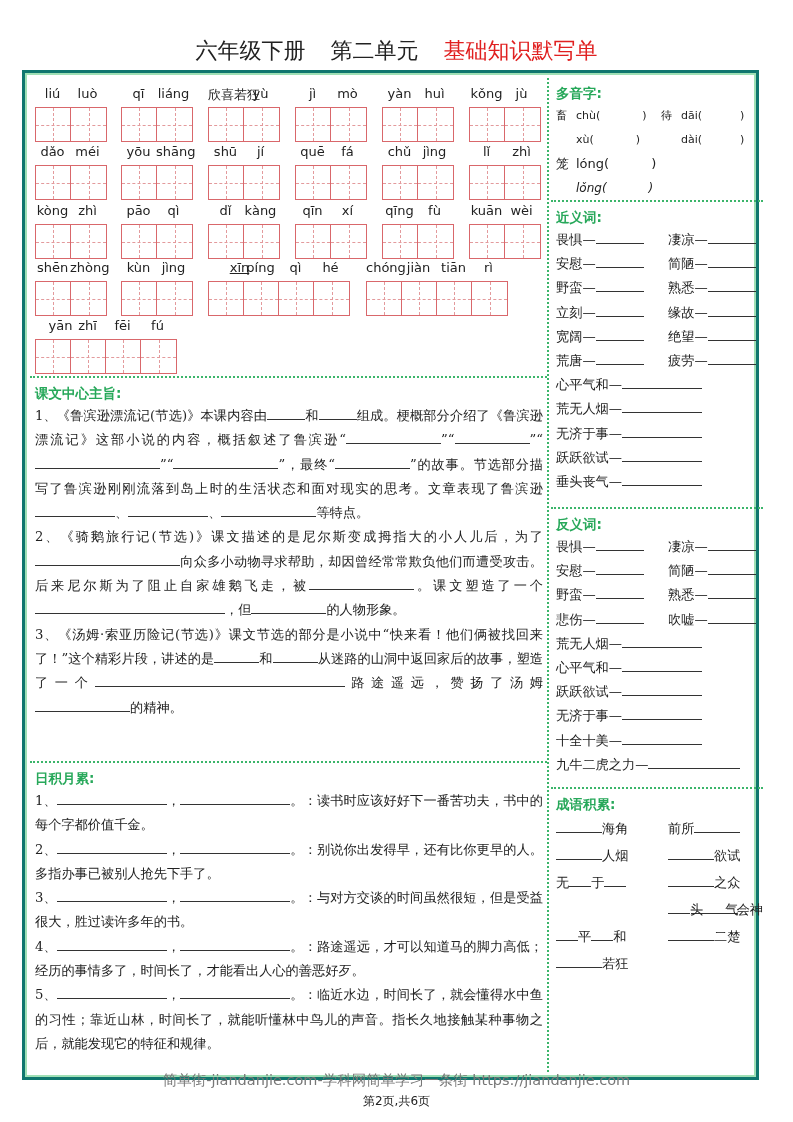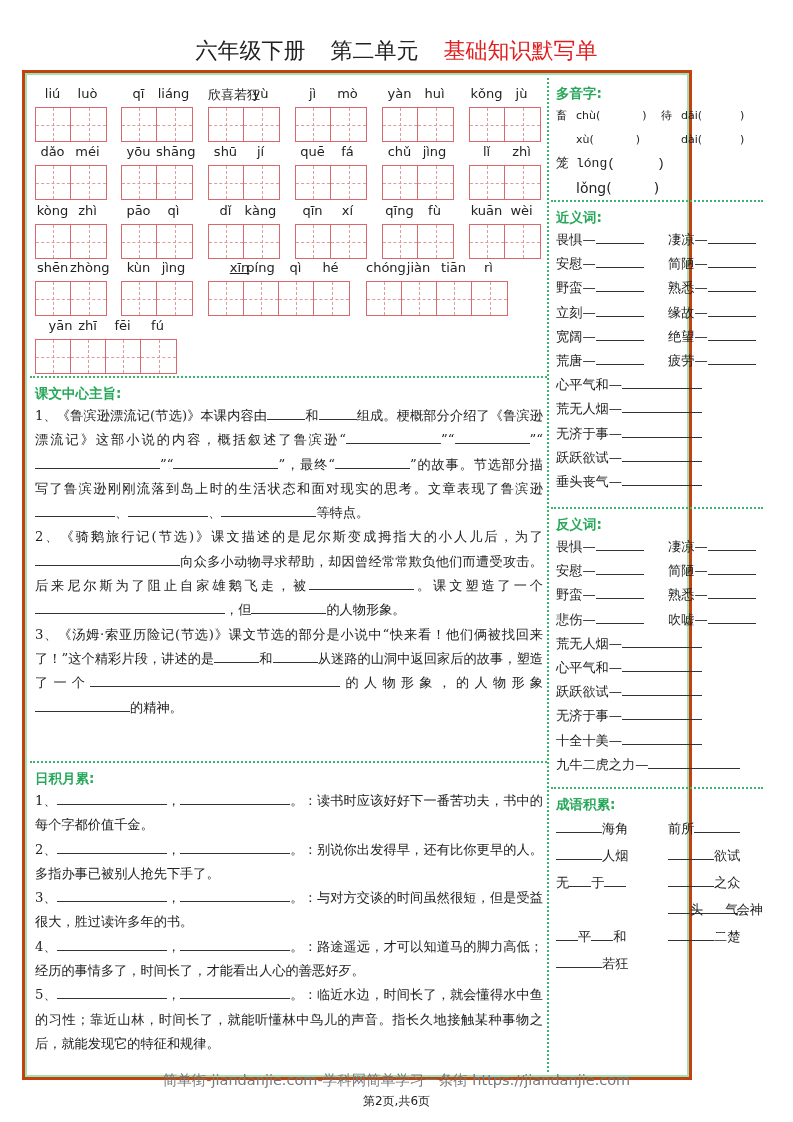--- a/index.html
+++ b/index.html
@@ -2,22 +2,22 @@
 <html><head>
 <meta charset="utf-8">
 <style>
   * { box-sizing: border-box; margin: 0; padding: 0; }
   body { width: 793px; height: 1122px; background: #fff; position: relative; overflow: hidden;
          font-family: "DejaVu Serif", "Liberation Serif", serif; color: #222; }
   .title { position: absolute; top: 36px; left: 0; width: 793px; text-align: center;
            font-family: "DejaVu Sans", "Liberation Sans", sans-serif; font-size: 22px; color: #222; letter-spacing: 0px; }
   .title .t-red { color: #e02020; }
   .title span { margin: 0 9px; }
-  .frame { position: absolute; left: 22px; top: 70px; width: 670px; height: 1010px;
-           border: 3px solid #c2410c; box-shadow: inset 0 0 0 2px #9fe0b5; }
+  .frame { position: absolute; left: 22px; top: 70px; width: 737px; height: 1010px;
+           border: 3px solid #0f766e; box-shadow: inset 0 0 0 2px #9fe0b5; }
   .frame-inner { position: absolute; left: 5px; top: 5px; right: 5px; bottom: 5px; }
   .vsep { position: absolute; left: 517px; top: 0; bottom: 0; border-left: 2px dotted #3bb56a; }
   .left { position: absolute; left: 0; top: 0; width: 517px; }
   .right { position: absolute; left: 521px; top: 0; width: 212px; }
   .hsep { border-top: 2px dotted #3bb56a; }
   .sec-title { font-family: "DejaVu Sans", "Liberation Sans", sans-serif; font-weight: bold; color: #27a85a; font-size: 13.5px; }
 
   
   .py-area { position: relative; height: 298px; }
   .group { position: absolute; }
@@ -298,21 +298,21 @@
             </div>
           </div>
         </div>
       <div class="hsep"></div>
 
       <div style="padding-top:4px;height:383px;">
         <div class="sec-title" style="padding-left:5px;line-height:22px;">课文中心主旨:</div>
         <div id="theme-items">
             <div class="para"><span>1、《鲁滨逊漂流记(节选)》本课内容由</span><span class="blank" style="width: 38px;"></span><span>和</span><span class="blank" style="width: 38px;"></span><span>组成。梗概部分介绍了《鲁滨逊漂流记》这部小说的内容，概括叙述了鲁滨逊“</span><span class="blank" style="width: 95px;"></span><span>”“</span><span class="blank" style="width: 75px;"></span><span>”“</span><span class="blank" style="width: 125px;"></span><span>”“</span><span class="blank" style="width: 105px;"></span><span>”，最终“</span><span class="blank" style="width: 75px;"></span><span>”的故事。节选部分描写了鲁滨逊刚刚流落到岛上时的生活状态和面对现实的思考。文章表现了鲁滨逊</span><span class="blank" style="width: 80px;"></span><span>、</span><span class="blank" style="width: 80px;"></span><span>、</span><span class="blank" style="width: 95px;"></span><span>等特点。</span></div>
             <div class="para"><span>2、《骑鹅旅行记(节选)》课文描述的是尼尔斯变成拇指大的小人儿后，为了</span><span class="blank" style="width: 145px;"></span><span>向众多小动物寻求帮助，却因曾经常常欺负他们而遭受攻击。后来尼尔斯为了阻止自家雄鹅飞走，被</span><span class="blank" style="width: 105px;"></span><span>。课文塑造了一个</span><span class="blank" style="width: 190px;"></span><span>，但</span><span class="blank" style="width: 75px;"></span><span>的人物形象。</span></div>
-            <div class="para"><span>3、《汤姆·索亚历险记(节选)》课文节选的部分是小说中“快来看！他们俩被找回来了！”这个精彩片段，讲述的是</span><span class="blank" style="width: 45px;"></span><span>和</span><span class="blank" style="width: 45px;"></span><span>从迷路的山洞中返回家后的故事，塑造了一个</span><span class="blank" style="width: 250px;"></span><span>的人物形象，的人物形象</span><span class="blank" style="width: 95px;"></span><span>的精神。</span></div>
+            <div class="para"><span>3、《汤姆·索亚历险记(节选)》课文节选的部分是小说中“快来看！他们俩被找回来了！”这个精彩片段，讲述的是</span><span class="blank" style="width: 45px;"></span><span>和</span><span class="blank" style="width: 45px;"></span><span>从迷路的山洞中返回家后的故事，塑造了一个</span><span class="blank" style="width: 250px;"></span><span>路途遥远，赞扬了汤姆</span><span class="blank" style="width: 95px;"></span><span>的精神。</span></div>
           </div>
       </div>
       <div class="hsep"></div>
 
       <div style="padding-top:4px;">
         <div class="sec-title" style="padding-left:5px;line-height:22px;">日积月累:</div>
         <div id="daily-items">
             <div class="para"><span>1、</span><span class="blank" style="width: 110px;"></span><span>，</span><span class="blank" style="width: 110px;"></span><span>。</span><span>：读书时应该好好下一番苦功夫，书中的每个字都价值千金。</span></div>
             <div class="para"><span>2、</span><span class="blank" style="width: 110px;"></span><span>，</span><span class="blank" style="width: 110px;"></span><span>。</span><span>：别说你出发得早，还有比你更早的人。多指办事已被别人抢先下手了。</span></div>
             <div class="para"><span>3、</span><span class="blank" style="width: 110px;"></span><span>，</span><span class="blank" style="width: 110px;"></span><span>。</span><span>：与对方交谈的时间虽然很短，但是受益很大，胜过读许多年的书。</span></div>
@@ -321,22 +321,22 @@
           </div>
       </div>
     </div>
 
     <div class="right">
       <div style="height:122px;padding-top:4px;" class="dy">
         <div class="sec-title" style="padding-left:5px;line-height:22px;">多音字:</div>
         <div id="poly-rows">
             <div class="row" style="font-size: 11px;"><span style="display: inline-block; width: 20px;">畜</span><span>chù(</span><span style="display: inline-block; width: 42px;"></span><span>)</span><span class="col2" style="left: 110px;"><span style="display: inline-block; width: 20px;">待</span><span>dāi(</span><span style="display: inline-block; width: 38px;"></span><span>)</span></span></div>
             <div class="row" style="font-size: 11px;"><span style="display: inline-block; width: 20px;"></span><span>xù(</span><span style="display: inline-block; width: 42px;"></span><span>)</span><span class="col2" style="left: 110px;"><span style="display: inline-block; width: 20px;"></span><span>dài(</span><span style="display: inline-block; width: 38px;"></span><span>)</span></span></div>
-            <div class="row" style="font-size: 13px; font-family: Liberation Mono, monospace;"><span style="display: inline-block; width: 20px;">笼</span><span>lóng(</span><span style="display: inline-block; width: 42px;"></span><span>)</span></div>
-            <div class="row" style="font-size: 14px;"><span style="display: inline-block; width: 20px;"></span><span>lǒng(</span><span style="display: inline-block; width: 42px;"></span><span>)</span></div>
+            <div class="row" style="font-size: 13px;"><span style="display: inline-block; width: 20px;">笼</span><span>lóng(</span><span style="display: inline-block; width: 42px;"></span><span>)</span></div>
+            <div class="row" style="font-size: 12px; font-style: italic;"><span style="display: inline-block; width: 20px;"></span><span>lǒng(</span><span style="display: inline-block; width: 42px;"></span><span>)</span></div>
           </div>
       </div>
       <div class="hsep"></div>
 
       <div style="height:305px;padding-top:4px;">
         <div class="sec-title" style="padding-left:5px;line-height:22px;">近义词:</div>
         <div id="syn-rows">
             <div class="row"><span>畏惧—</span><span class="blank" style="width: 48px;"></span><span class="col2" style="left: 117px;"><span>凄凉—</span><span class="blank" style="width: 48px;"></span></span></div>
             <div class="row"><span>安慰—</span><span class="blank" style="width: 48px;"></span><span class="col2" style="left: 117px;"><span>简陋—</span><span class="blank" style="width: 48px;"></span></span></div>
             <div class="row"><span>野蛮—</span><span class="blank" style="width: 48px;"></span><span class="col2" style="left: 117px;"><span>熟悉—</span><span class="blank" style="width: 48px;"></span></span></div>

